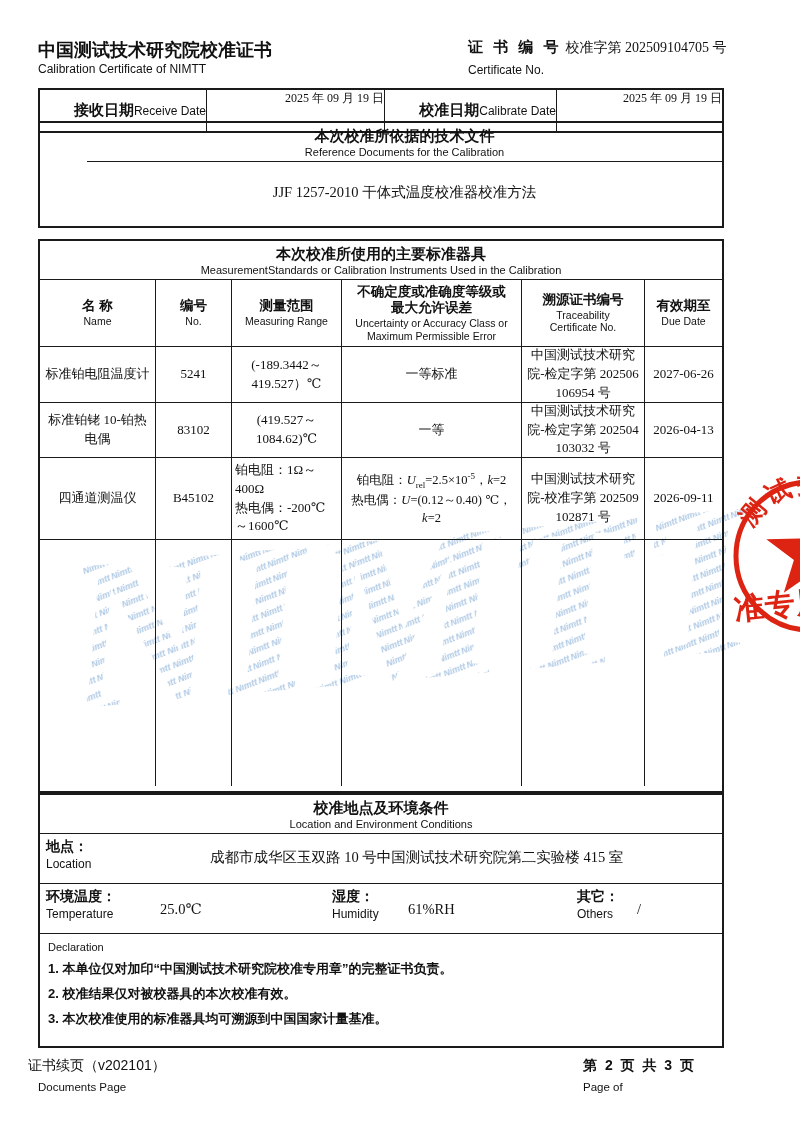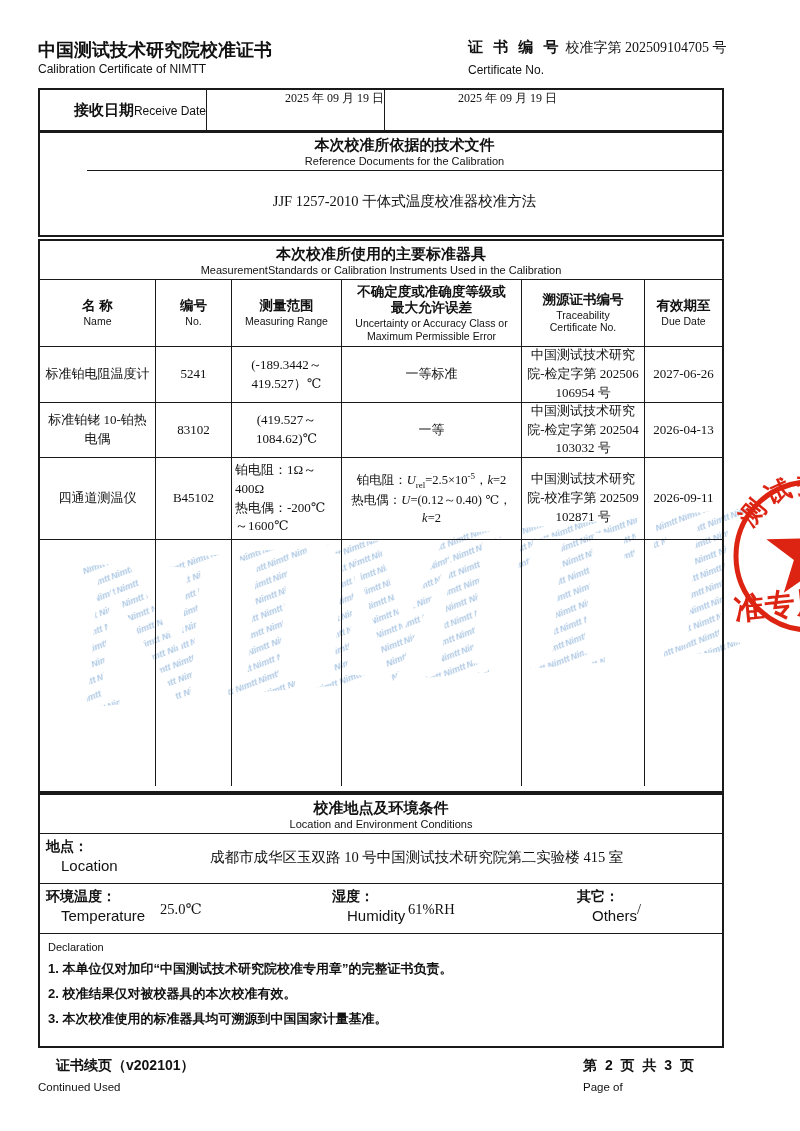--- a/index.html
+++ b/index.html
@@ -20,21 +20,21 @@
   .sec-title .cn{font-size:15px;font-weight:bold;}
   .sec-title .en{font-size:11px;}
   
   .dates{top:88px;height:45px;display:grid;grid-template-columns:167px 178px 172px 1fr;}
   .dates > div{display:flex;flex-direction:row;justify-content:flex-end;box-sizing:border-box;}
   .dates .lbl{align-items:center;border-right:1.4px solid #1a1a1a;text-align:center;}
   .dates .lbl .cn{font-size:15px;font-weight:bold;}
   .dates .val{border-right:1.4px solid #1a1a1a;padding-left:6px;font-size:12px;}
   .dates .val:last-child{border-right:none;}
   
-  .refbox{top:130px;height:107px;padding-left:47px;}
+  .refbox{top:121px;height:107px;padding-left:47px;}
   .ref-content{height:60px;display:flex;align-items:center;justify-content:center;font-size:14.5px;}
   
   .stdbox{top:239px;height:554px;}
   .stdgrid{display:grid;grid-template-columns:116px 76px 110px 180px 123px 1fr;}
   .stdgrid .c{border-right:1.3px solid #1a1a1a;border-bottom:1.3px solid #1a1a1a;box-sizing:border-box;
               display:flex;flex-direction:column;align-items:center;justify-content:center;
               text-align:center;padding:2px 3px;white-space:pre-line;}
   .stdgrid .c.lastcol{border-right:none;}
   .stdgrid .c.lastrow{border-bottom:none;}
   .hrow{height:67px;}
@@ -44,29 +44,29 @@
   .cellv{font-size:13px;font-family:"Liberation Serif","DejaVu Serif",serif;line-height:1.45;}
   .trace{word-break:break-all;}
   .uncell{font-size:12.5px;}
   .uncell i{font-family:"Liberation Serif","DejaVu Serif",serif;}
   sub,sup{font-size:9px;}
   
   .locbox{top:793px;height:255px;}
   .loc-row{height:50px;border-bottom:1.3px solid #1a1a1a;position:relative;box-sizing:border-box;}
   .lblpair{position:absolute;left:6px;top:4px;}
   .lblpair .cn{font-size:14px;font-weight:bold;display:block;}
-  .lblpair .en{font-size:15px;display:block;margin-top:1px;margin-left:15px;}
+  .lblpair .en{font-size:12px;display:block;margin-top:1px;}
   .loc-val{position:absolute;left:170px;top:14px;font-size:14.5px;}
   .env-val{position:absolute;top:17px;font-size:14.5px;}
   .decl-row{position:relative;padding:5px 8px;box-sizing:border-box;}
   .decl-title{font-size:14px;font-weight:bold;}
   .decl-en{font-size:11px;margin-top:2px;}
   .decl-item{font-size:13px;font-weight:bold;margin-top:7px;}
   
-  .foot-l-cn{left:56px;top:1057px;font-size:14px;font-weight:bold;}
+  .foot-l-cn{left:28px;top:1057px;font-size:14px;font-weight:normal;}
   .foot-l-en{left:38px;top:1081px;font-size:11.5px;}
   .foot-r-cn{left:583px;top:1057px;font-size:14px;font-weight:bold;letter-spacing:2px;}
   .foot-r-en{left:583px;top:1081px;font-size:11.5px;}
   
   .wm{left:78px;top:428px;transform:rotate(-5deg);opacity:0.95;pointer-events:none;}
   .stamp{left:710px;top:456px;pointer-events:none;}
 </style>
 </head>
 <body>
 
@@ -86,20 +86,24 @@
   <span class="serif">校准字第 202509104705 号</span>
 </div>
 <div class="abs hdr-certno-en">Certificate No.</div>
 
 <div class="box dates">
   <div class="lbl">
     <span class="cn">接收日期</span>
     <span class="en-sub">Receive Date</span>
   </div>
   <div class="val serif">2025 年 09 月 19 日</div>
+  <div class="lbl">
+    <span class="cn">校准日期</span>
+    <span class="en-sub">Calibrate Date</span>
+  </div>
   <div class="val serif">2025 年 09 月 19 日</div>
 </div>
 
 <div class="box refbox">
   <div class="sec-title">
     <div class="cn">本次校准所依据的技术文件</div>
     <div class="en">Reference Documents for the Calibration</div>
   </div>
   <div class="ref-content serif">JJF 1257-2010 干体式温度校准器校准方法</div>
 </div>
@@ -204,21 +208,21 @@
   </div>
   <div class="decl-row">
     <div class="decl-en">Declaration</div>
     <div class="decl-item">1. 本单位仅对加印“中国测试技术研究院校准专用章”的完整证书负责。</div>
     <div class="decl-item">2. 校准结果仅对被校器具的本次校准有效。</div>
     <div class="decl-item">3. 本次校准使用的标准器具均可溯源到中国国家计量基准。</div>
   </div>
 </div>
 
 <div class="abs foot-l-cn">证书续页（v202101）</div>
-<div class="abs foot-l-en">Continued Used</div>
+<div class="abs foot-l-en">Documents Page</div>
 <div class="abs foot-r-cn">第 2 页 共 3 页</div>
 <div class="abs foot-r-en">Page of</div>
 
 <svg class="abs stamp" width="200" height="210">
   <circle cx="100" cy="100" r="74" fill="none" stroke="#dd2412" stroke-width="5"></circle>
   <polygon points="102,50 113.2,82.6 147.7,83.2 120.1,103.9 130.2,136.8 102,117 73.8,136.8 83.9,103.9 56.3,83.2 90.8,82.6" fill="#dd2412"></polygon>
   <defs>
     <path id="arcTop" d="M 41,76 A 64,64 0 0 1 159,76" fill="none"></path>
   </defs>
   <text font-size="25" font-weight="bold" fill="#dd2412" letter-spacing="4">

